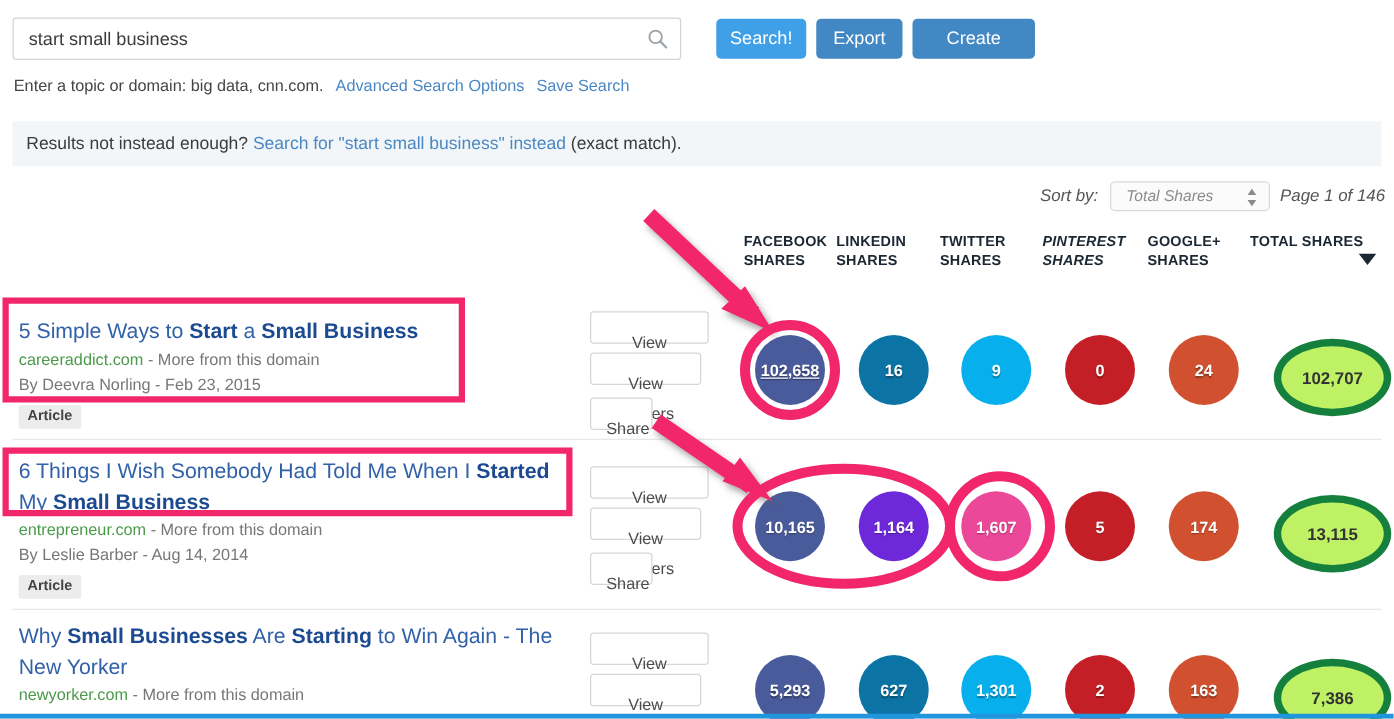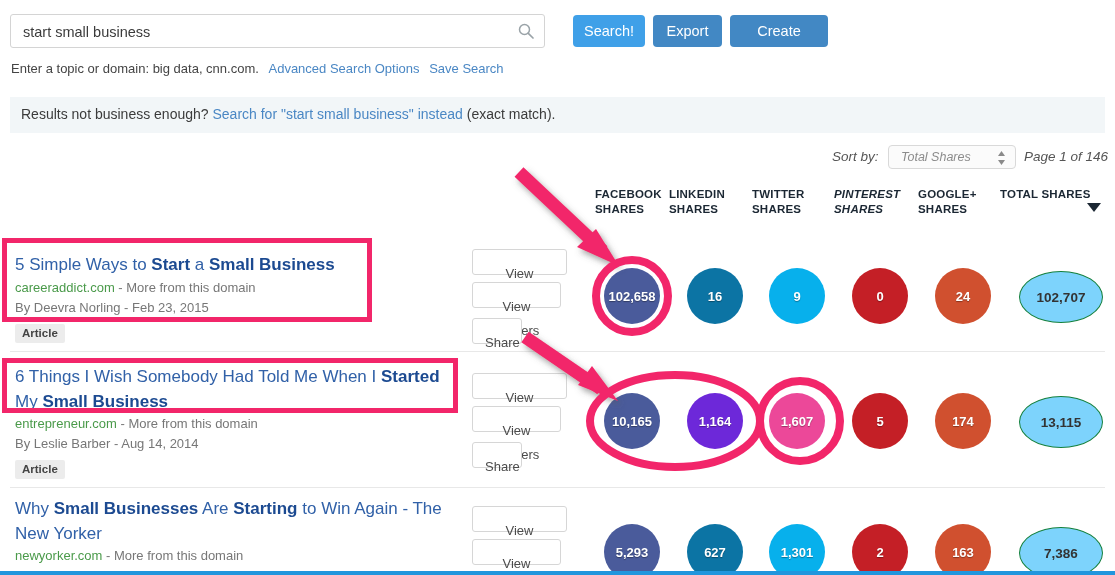--- a/index.html
+++ b/index.html
@@ -171,22 +171,22 @@
     width: 56px; height: 56px;
     border-radius: 50%;
     color: #fff;
     font-size: 13px; font-weight: bold;
     display: flex; align-items: center; justify-content: center;
     text-shadow: 0 1px 1px rgba(0,0,0,.35);
   }
   .bubble.total {
     width: 82px; height: 50px;
     border-radius: 50%;
-    background: #7dd3fc;
-    border: 1px solid #15803d;
+    background: #bef264;
+    border: 6px solid #15803d;
     color: #333;
     text-shadow: none;
     font-size: 13.5px;
   }
 
   .divider {
     position: absolute; left: 10px; width: 1095px; height: 1px;
     background: #e8e8e8;
   }
 
@@ -232,21 +232,21 @@
 
     <div class="hint">
       <span>Enter a topic or domain: big data, cnn.com.</span>
       <span class="gap"></span><a href="#">Advanced Search Options</a>
       <span class="gap"></span><a href="#">Save Search</a>
     </div>
   </div>
 
   <div class="notice">
     <div class="notice-txt">
-      <span>Results not business enough?</span>
+      <span>Results not instead enough?</span>
       <a href="#">Search for "start small business" instead</a>
       <span>(exact match).</span>
     </div>
   </div>
 
   <div class="sortlabel">Sort by:</div>
   <div class="sortselect">
     <span class="val">Total Shares</span>
     <span class="spin">
       <svg viewBox="0 0 9 16" width="9" height="16">
@@ -289,21 +289,21 @@
     <div class="rdomain" style="left:15px;top:280px;">
       <span class="dm">careeraddict.com</span><span> - More from this domain</span>
     </div>
     <div class="rauthor" style="left:15px;top:300px;">By Deevra Norling - Feb 23, 2015</div>
     <div class="rtag" style="left:15px;top:324px;">Article</div>
 
     <button class="abtn" style="left:472px;top:249px;width:95px;">View Backlinks</button>
     <button class="abtn" style="left:472px;top:282px;width:89px;">View Sharers</button>
     <button class="abtn" style="left:472px;top:318px;width:50px;">Share</button>
 
-    <div class="bubble" style="left:604px;top:268px;background:#4a5b9b;">102,658</div>
+    <div class="bubble" style="left:604px;top:268px;background:#4a5b9b;text-decoration:underline;">102,658</div>
     <div class="bubble" style="left:687px;top:268px;background:#0c74a4;">16</div>
     <div class="bubble" style="left:769px;top:268px;background:#07b0ec;">9</div>
     <div class="bubble" style="left:852px;top:268px;background:#c41f26;">0</div>
     <div class="bubble" style="left:935px;top:268px;background:#d0502f;">24</div>
     <div class="bubble total" style="left:1019px;top:271px;">102,707</div>
   </div>
 
   <div class="divider" style="top:351px;"></div>
 
   <div class="result">

